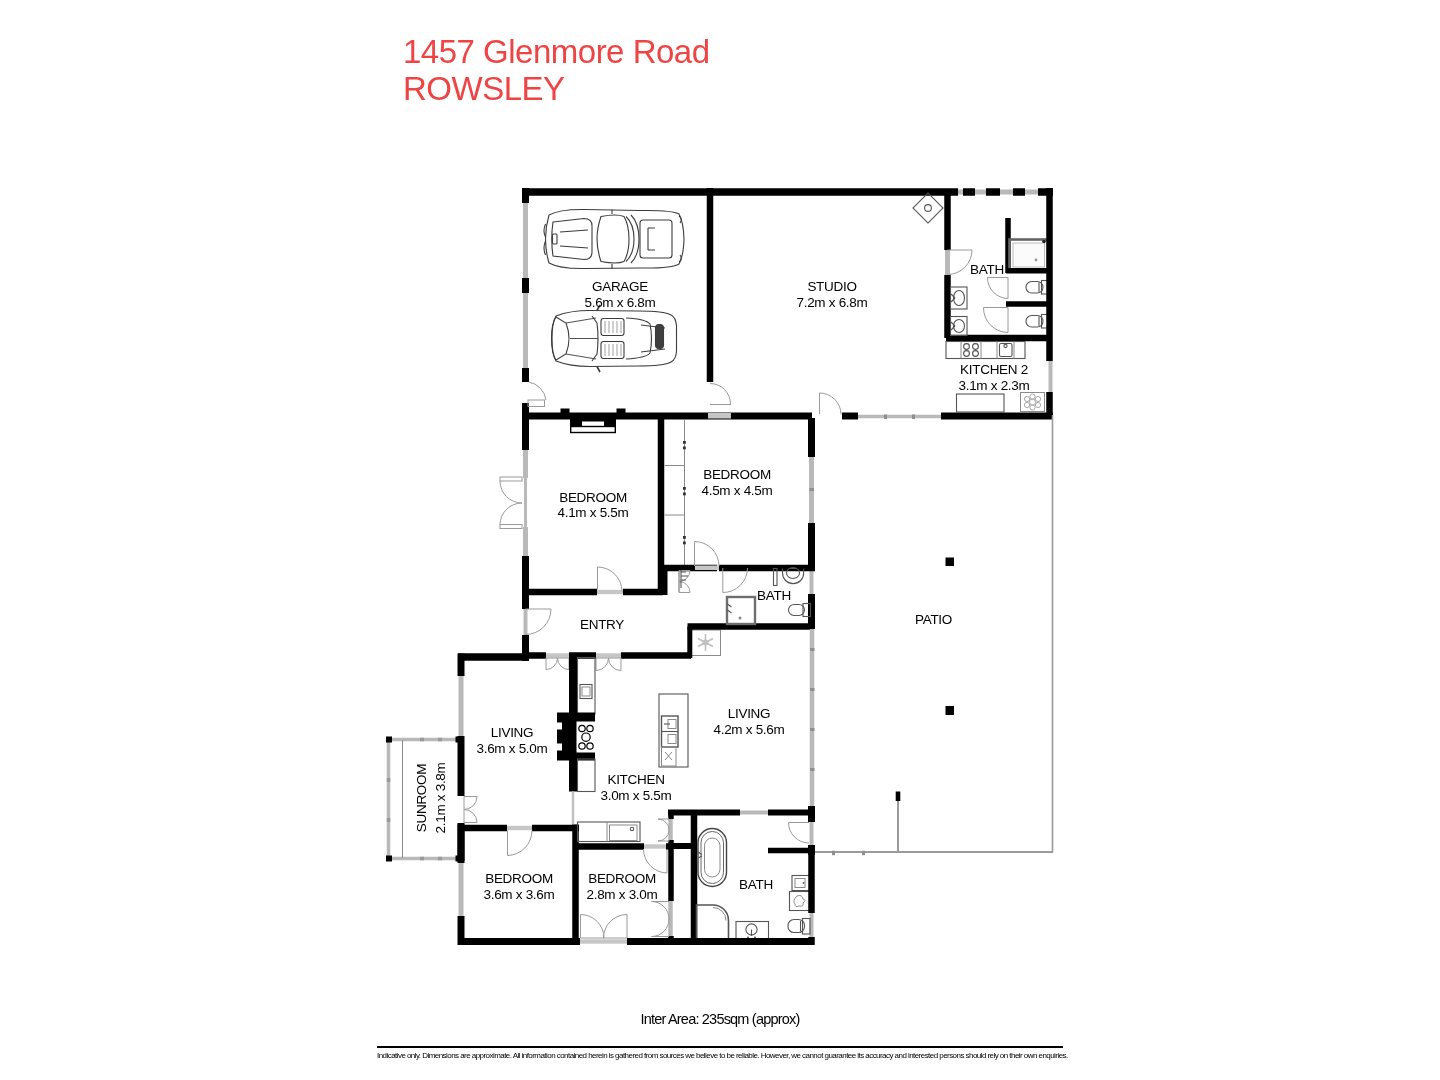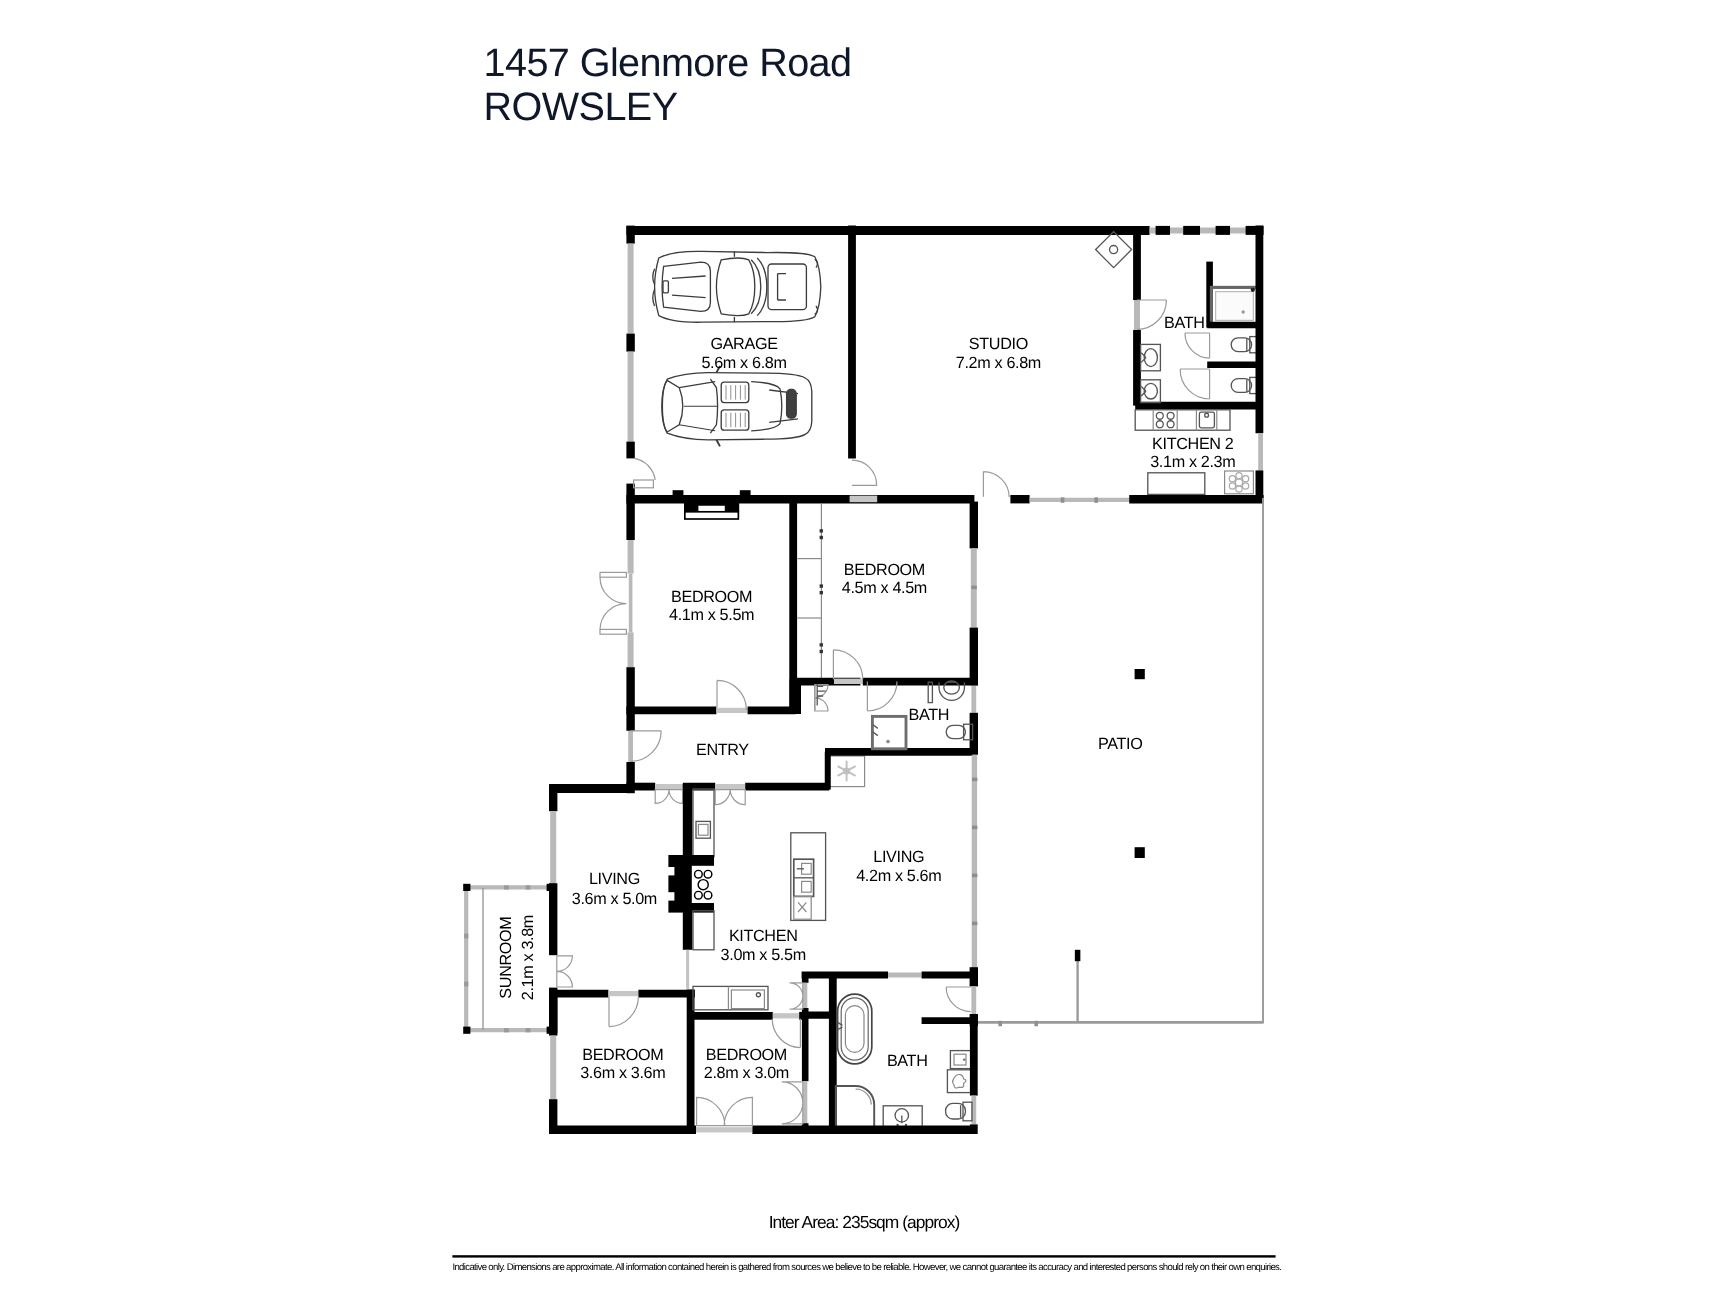--- a/index.html
+++ b/index.html
@@ -12,21 +12,21 @@
 .dr{stroke:#9a9a9a;stroke-width:1;fill:none;}
 .sill{fill:#c6c6c6;stroke:none;}
 .fx{stroke:#555;stroke-width:1.1;fill:none;}
 .fxl{stroke:#8a8a8a;stroke-width:1;fill:none;}
 .car{stroke:#3c3c3c;stroke-width:1.1;fill:none;}
 </style>
 </head>
 <body>
 <div id="page">
 
-<div style="position:absolute;left:403px;top:33px;font-size:33px;line-height:37px;color:#0f172a;letter-spacing:-0.5px;">1457 Glenmore Road<br>ROWSLEY</div>
+<div style="position:absolute;left:403px;top:33px;font-size:33px;line-height:37px;color:#ef4444;letter-spacing:-0.5px;">1457 Glenmore Road<br>ROWSLEY</div>
 
 <svg width="1440" height="1080" viewBox="0 0 1440 1080">
 <g id="plan">
 
 <g>
 <line class="w" x1="522" y1="192" x2="958" y2="192" stroke-width="7.5"></line>
 <line class="win" x1="958" y1="192" x2="1041" y2="192" stroke-width="5"></line>
 <line class="w" x1="963" y1="192" x2="975" y2="192" stroke-width="7.5"></line>
 <line class="w" x1="986" y1="192" x2="1000" y2="192" stroke-width="7.5"></line>
 <line class="w" x1="1013" y1="192" x2="1025" y2="192" stroke-width="7.5"></line>

